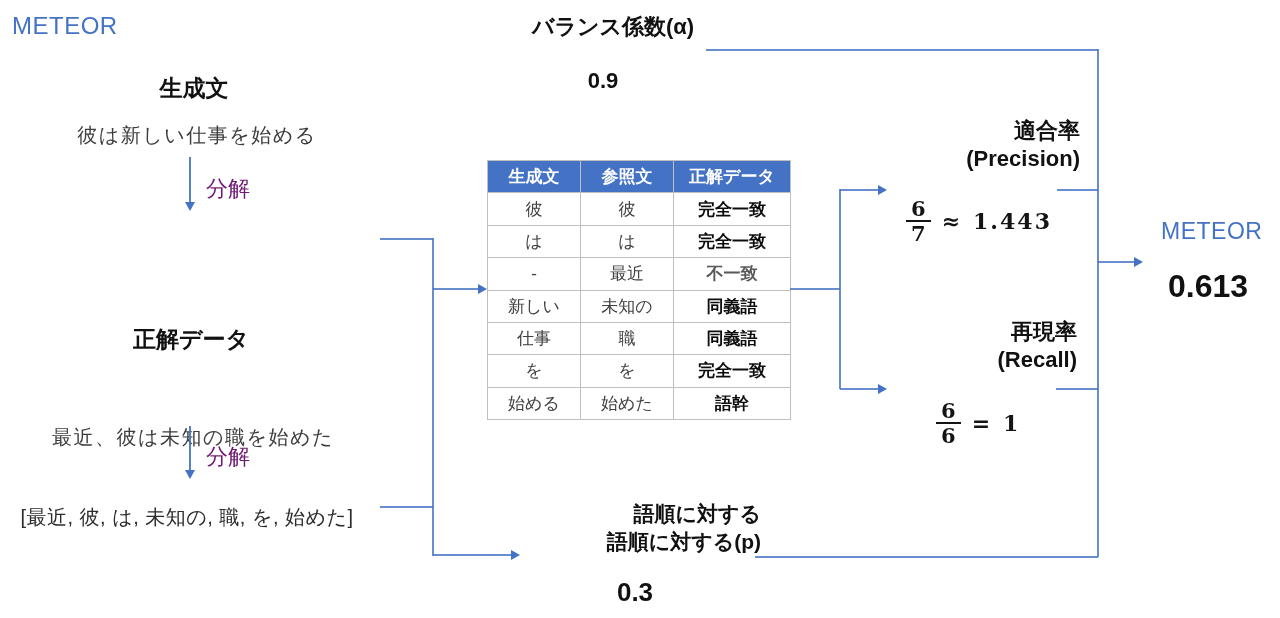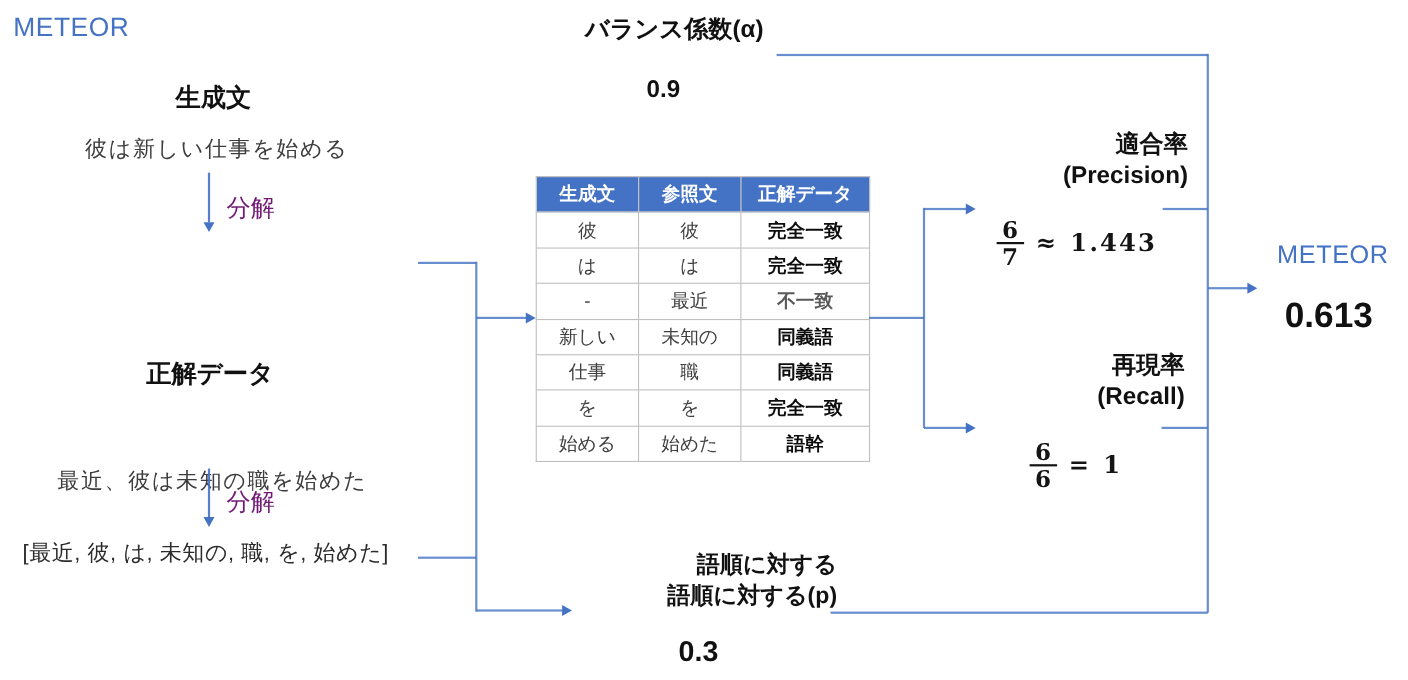--- a/index.html
+++ b/index.html
@@ -50,21 +50,21 @@
   <div class="abs sentence ctr" style="left:47px;top:122px;width:300px;">彼は新しい仕事を始める</div>
   <div class="ln v thick" style="left:189px;top:157px;height:45px;width:2px;"></div>
   <div class="ah-down" style="left:185px;top:202px;"></div>
   <div class="abs decompose" style="left:206px;top:174px;">分解</div>
 
   <div class="abs heading ctr" style="left:111px;top:324px;width:160px;">正解データ</div>
   <div class="abs sentence ctr" style="left:43px;top:392px;width:300px;margin-top:32px;">最近、彼は未知の職を始めた</div>
   <div class="ln v thick" style="left:189px;top:426px;height:44px;width:2px;"></div>
   <div class="ah-down" style="left:185px;top:470px;"></div>
   <div class="abs decompose" style="left:206px;top:442px;">分解</div>
-  <div class="abs tokens ctr" style="left:7px;top:489px;width:360px;">[最近, 彼, は, 未知の, 職, を, 始めた]</div>
+  <div class="abs tokens ctr" style="left:7px;top:504px;width:360px;">[最近, 彼, は, 未知の, 職, を, 始めた]</div>
 
   <div class="abs heading ctr" style="left:503px;top:12px;width:220px;font-size:22px;">バランス係数(α)</div>
   <div class="abs value-num ctr" style="left:553px;top:68px;width:100px;font-size:22px;">0.9</div>
 
   <div class="abs" style="left:487px;top:160px;">
     <table class="match">
       <colgroup>
           <col style="width:93px">
           <col style="width:93px">
           <col style="width:117px">

